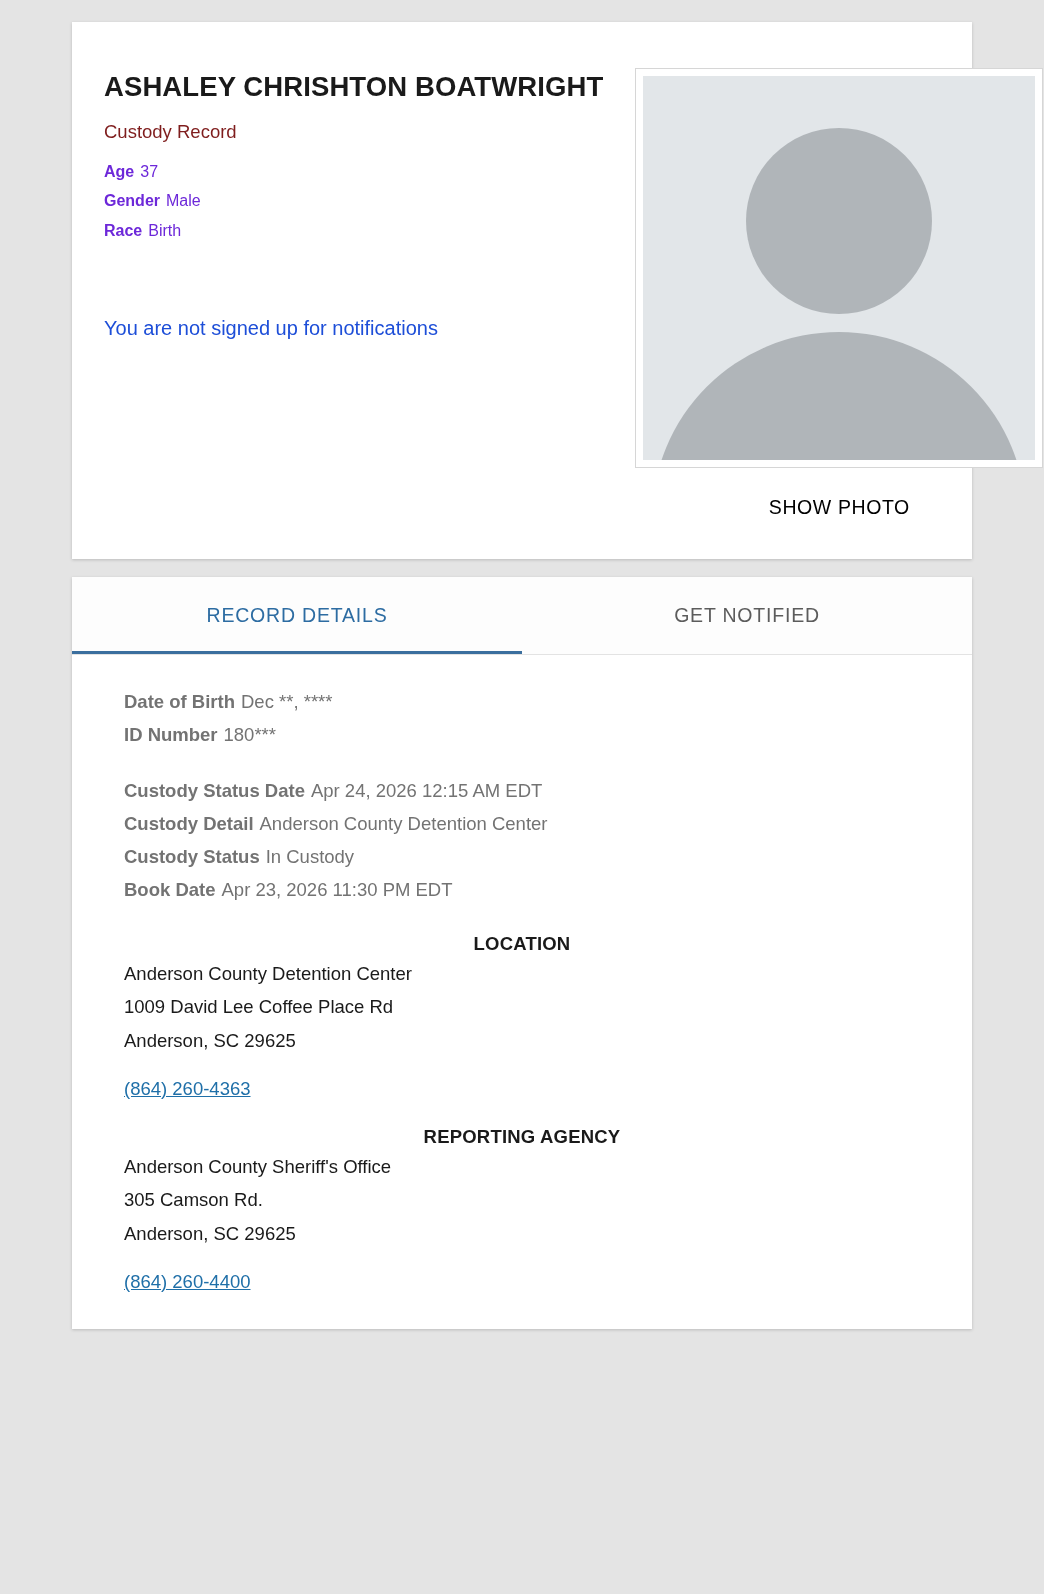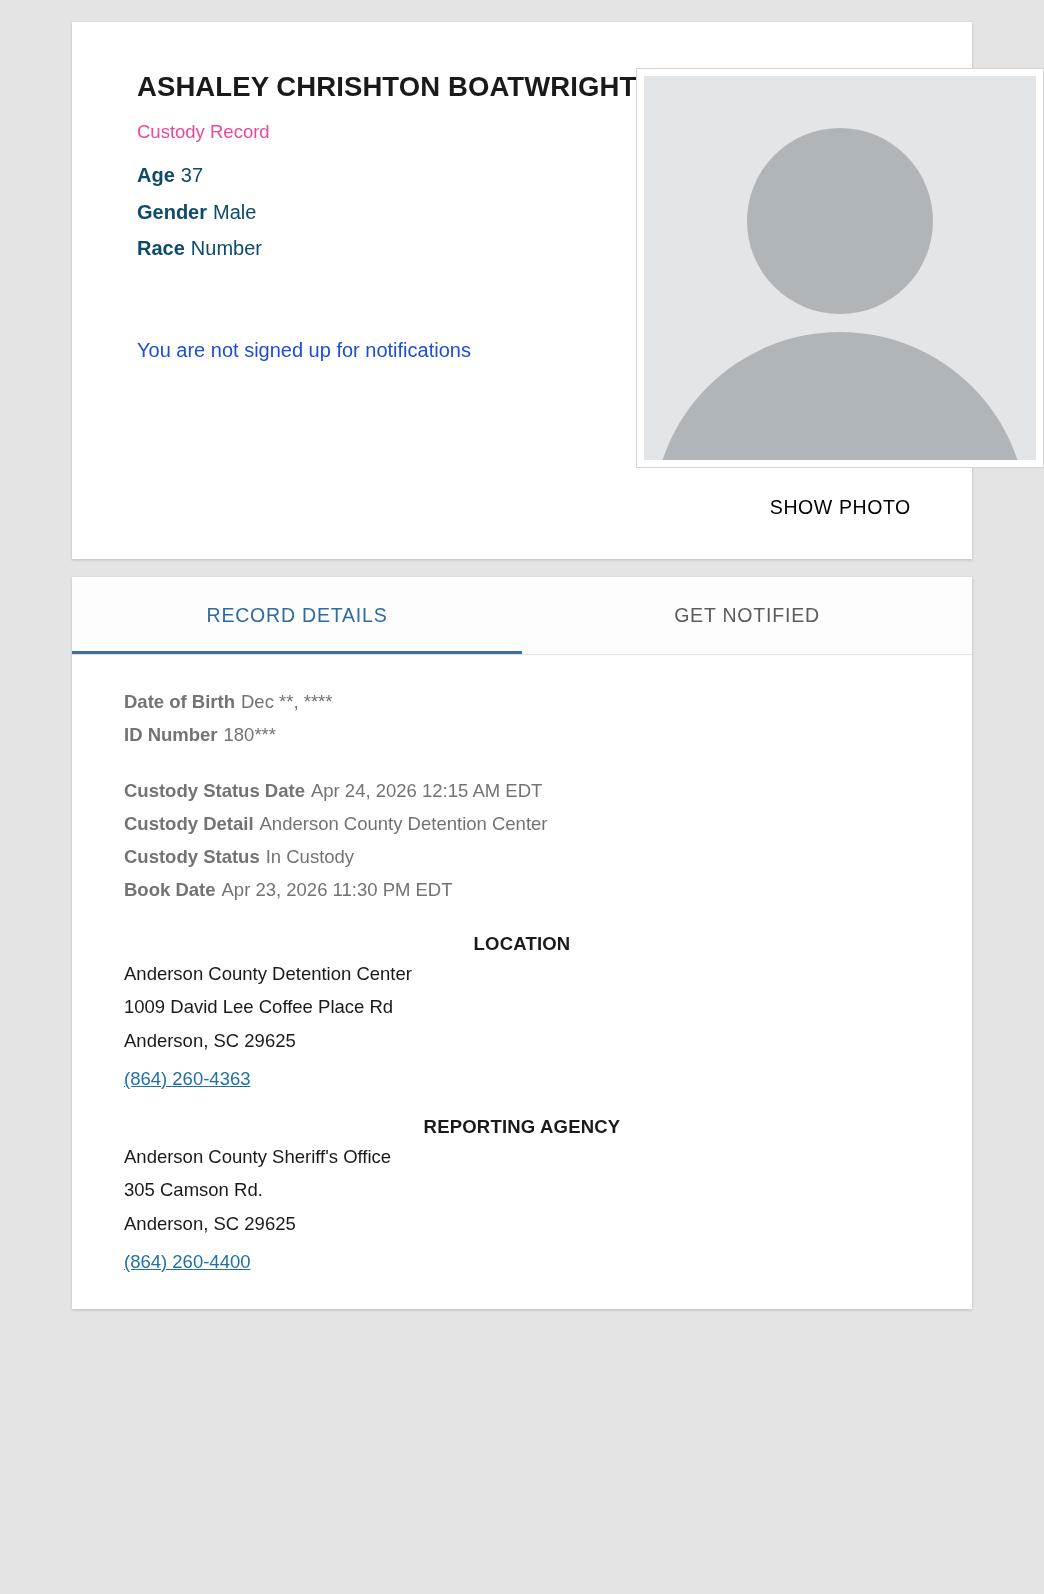--- a/index.html
+++ b/index.html
@@ -19,41 +19,42 @@
   .card {
     background: #ffffff;
     margin: 0 72px;
     box-shadow: 0 1px 3px rgba(0,0,0,0.18);
   }
   .card-top {
     padding: 26px 0 40px 0;
     margin-top: 22px;
   }
   .inner {
-    padding: 0 65px;
+    padding: 0 32px;
+    gap: 32px;
   }
   .person-name {
     font-size: 27.5px;
     font-weight: bold;
     color: #1a1a1a;
     letter-spacing: 0.1px;
     margin: 22px 0 0 0;
     line-height: 1.25;
   }
   .subtitle {
     font-size: 18.5px;
-    color: #ec4899;
+    color: #7f1d1d;
     margin: 17px 0 0 0;
   }
   .attr-list {
     margin-top: 14px;
   }
   .attr-row {
-    font-size: 20px;
-    color: #0c4a6e;
+    font-size: 16px;
+    color: #6d28d9;
     line-height: 1.82;
   }
   .attr-row .k {
     font-weight: bold;
   }
   .attr-row .v {
     font-weight: normal;
     margin-left: 6px;
   }
   .top-flex {
@@ -165,21 +166,21 @@
   .addr-line {
     font-size: 18.5px;
     color: #1a1a1a;
     line-height: 1.82;
   }
   .phone-link {
     font-size: 18.5px;
     color: #1f6fa8;
     text-decoration: underline;
     display: inline-block;
-    margin-top: 10px;
+    margin-top: 20px;
     cursor: pointer;
   }
 </style>
 </head>
 <body>
 
 <div class="page">
 
   <div class="card card-top">
     <div class="inner top-flex">
@@ -187,21 +188,21 @@
         <div class="person-name">ASHALEY CHRISHTON BOATWRIGHT</div>
         <div class="subtitle">Custody Record</div>
         <div class="attr-list">
           <div class="attr-row">
             <span class="k">Age</span><span class="v">37</span>
           </div>
           <div class="attr-row">
             <span class="k">Gender</span><span class="v">Male</span>
           </div>
           <div class="attr-row">
-            <span class="k">Race</span><span class="v">Number</span>
+            <span class="k">Race</span><span class="v">Birth</span>
           </div>
         </div>
         <div class="notif-text">You are not signed up for notifications</div>
       </div>
 
       <div class="photo-col">
         <div class="photo-frame">
           <div class="photo-inner">
             <div class="avatar-head"></div>
             <div class="avatar-body"></div>

